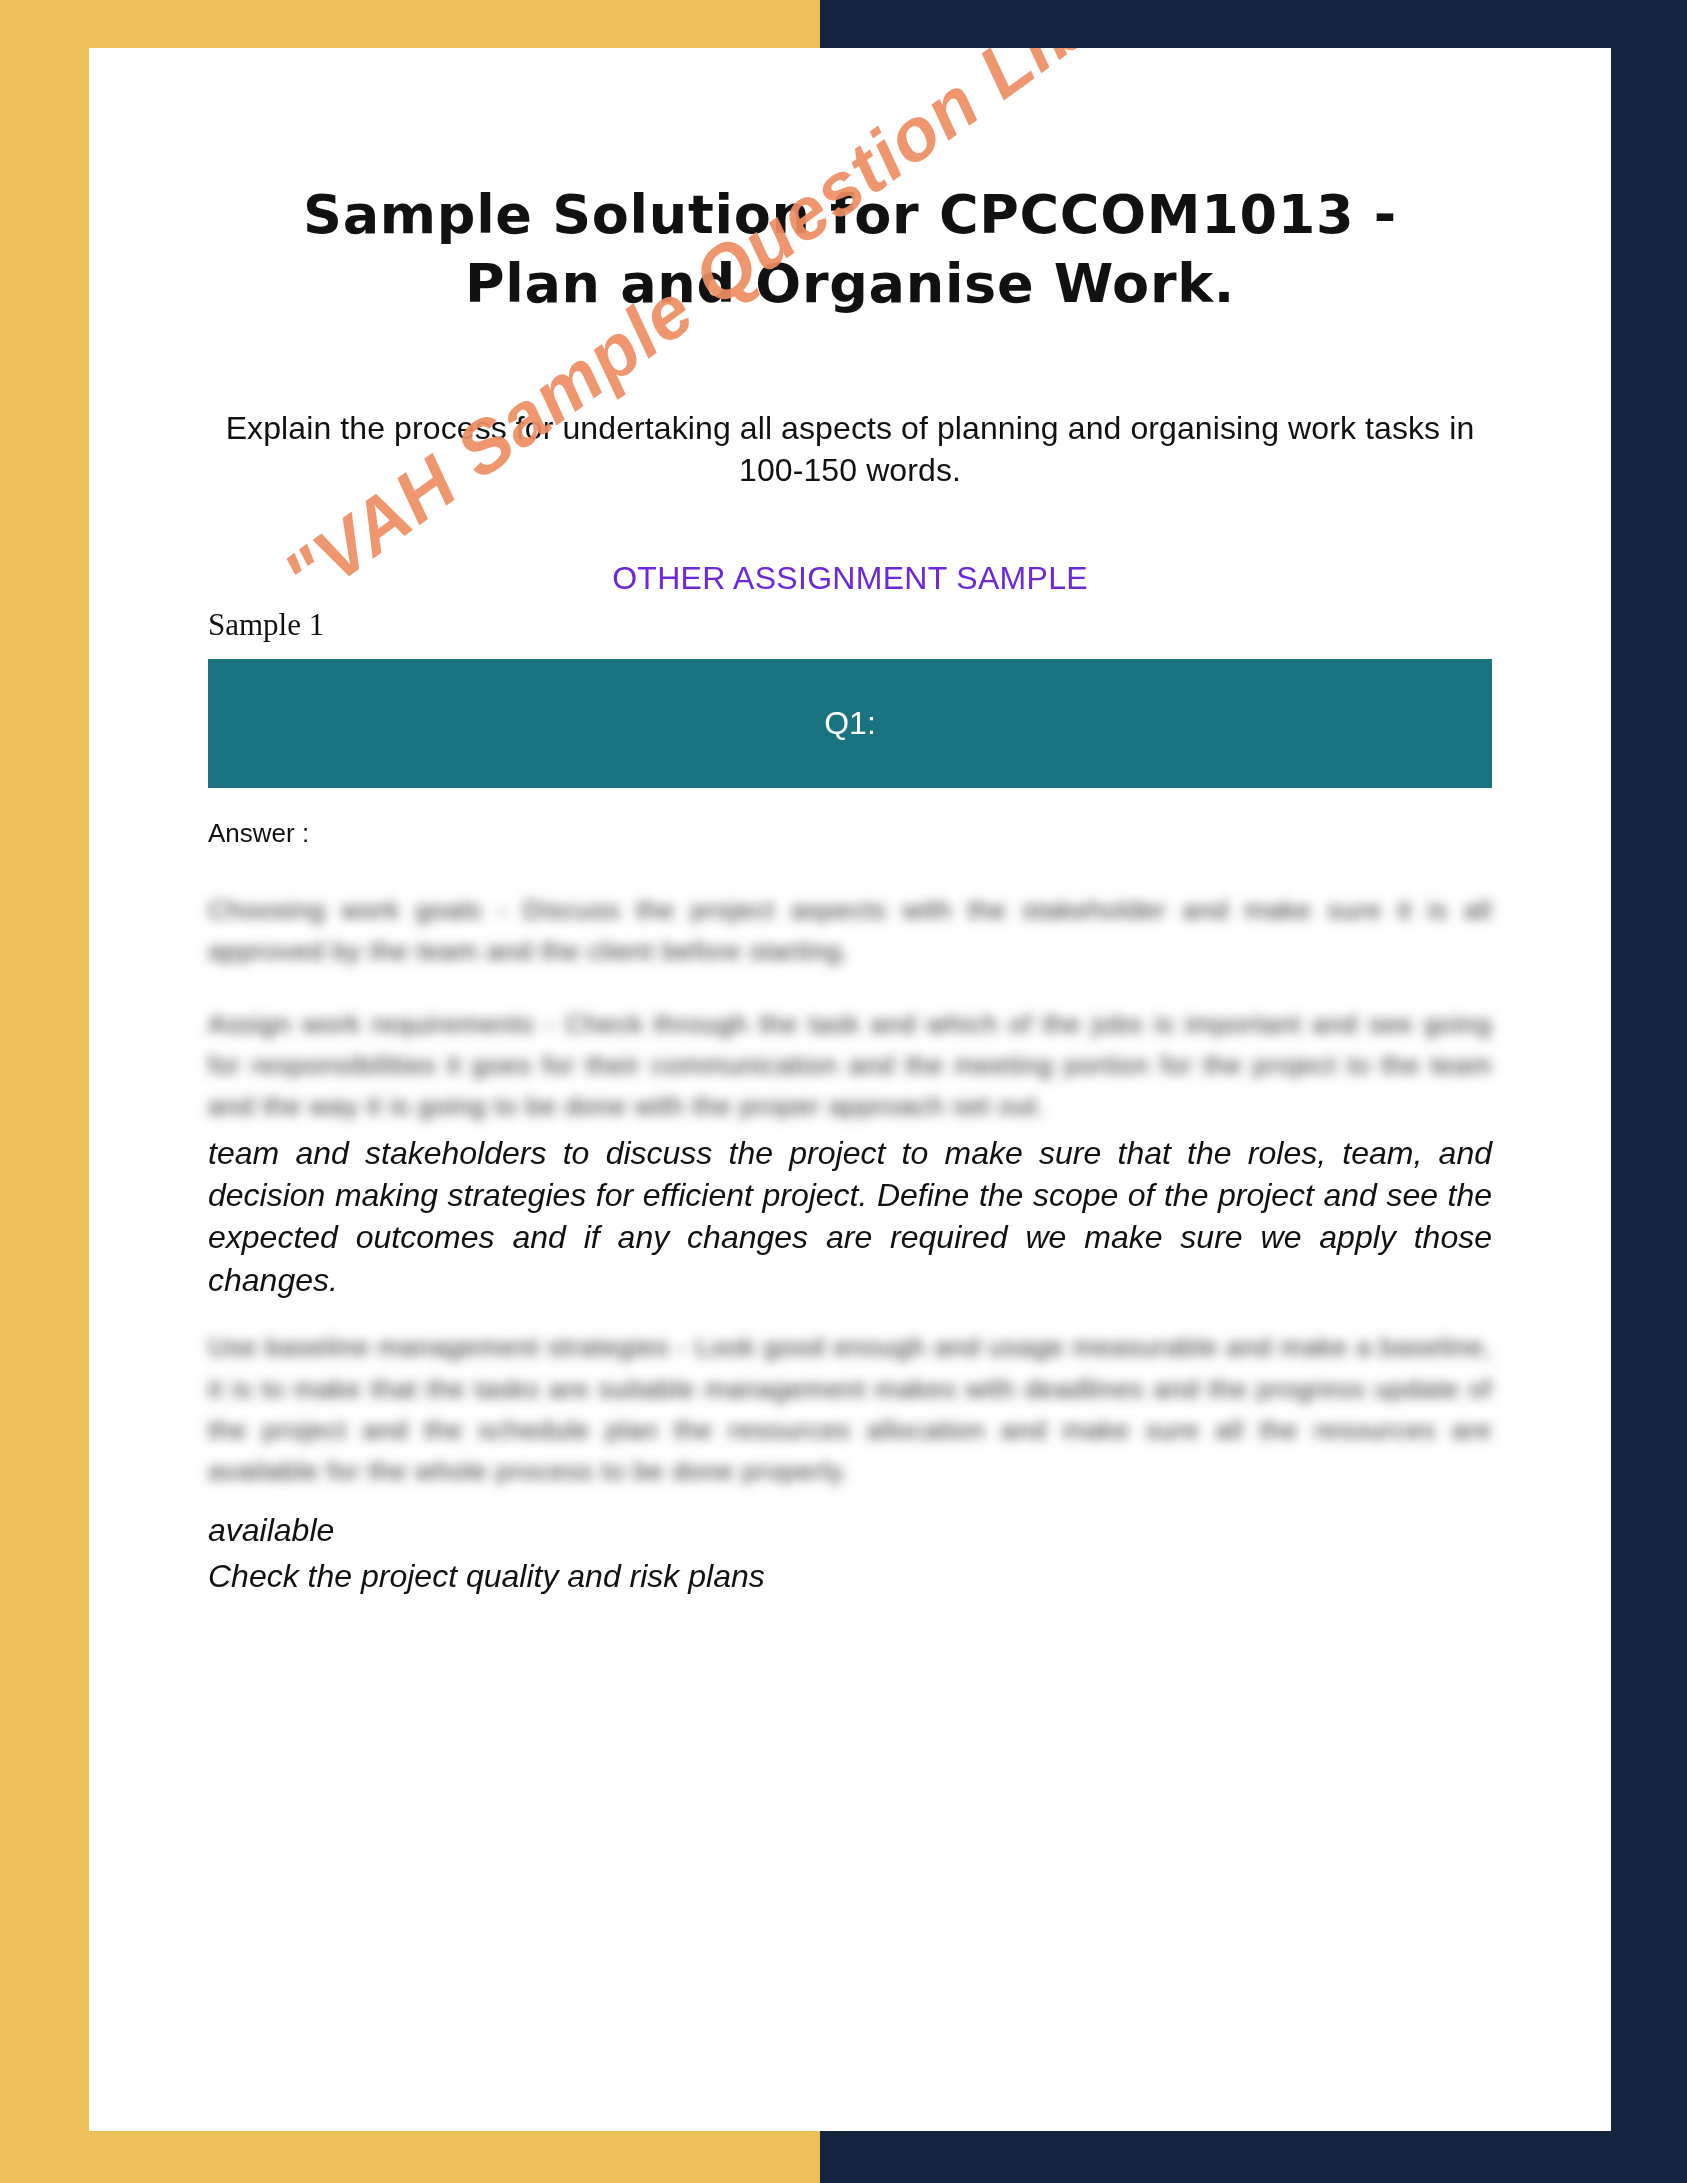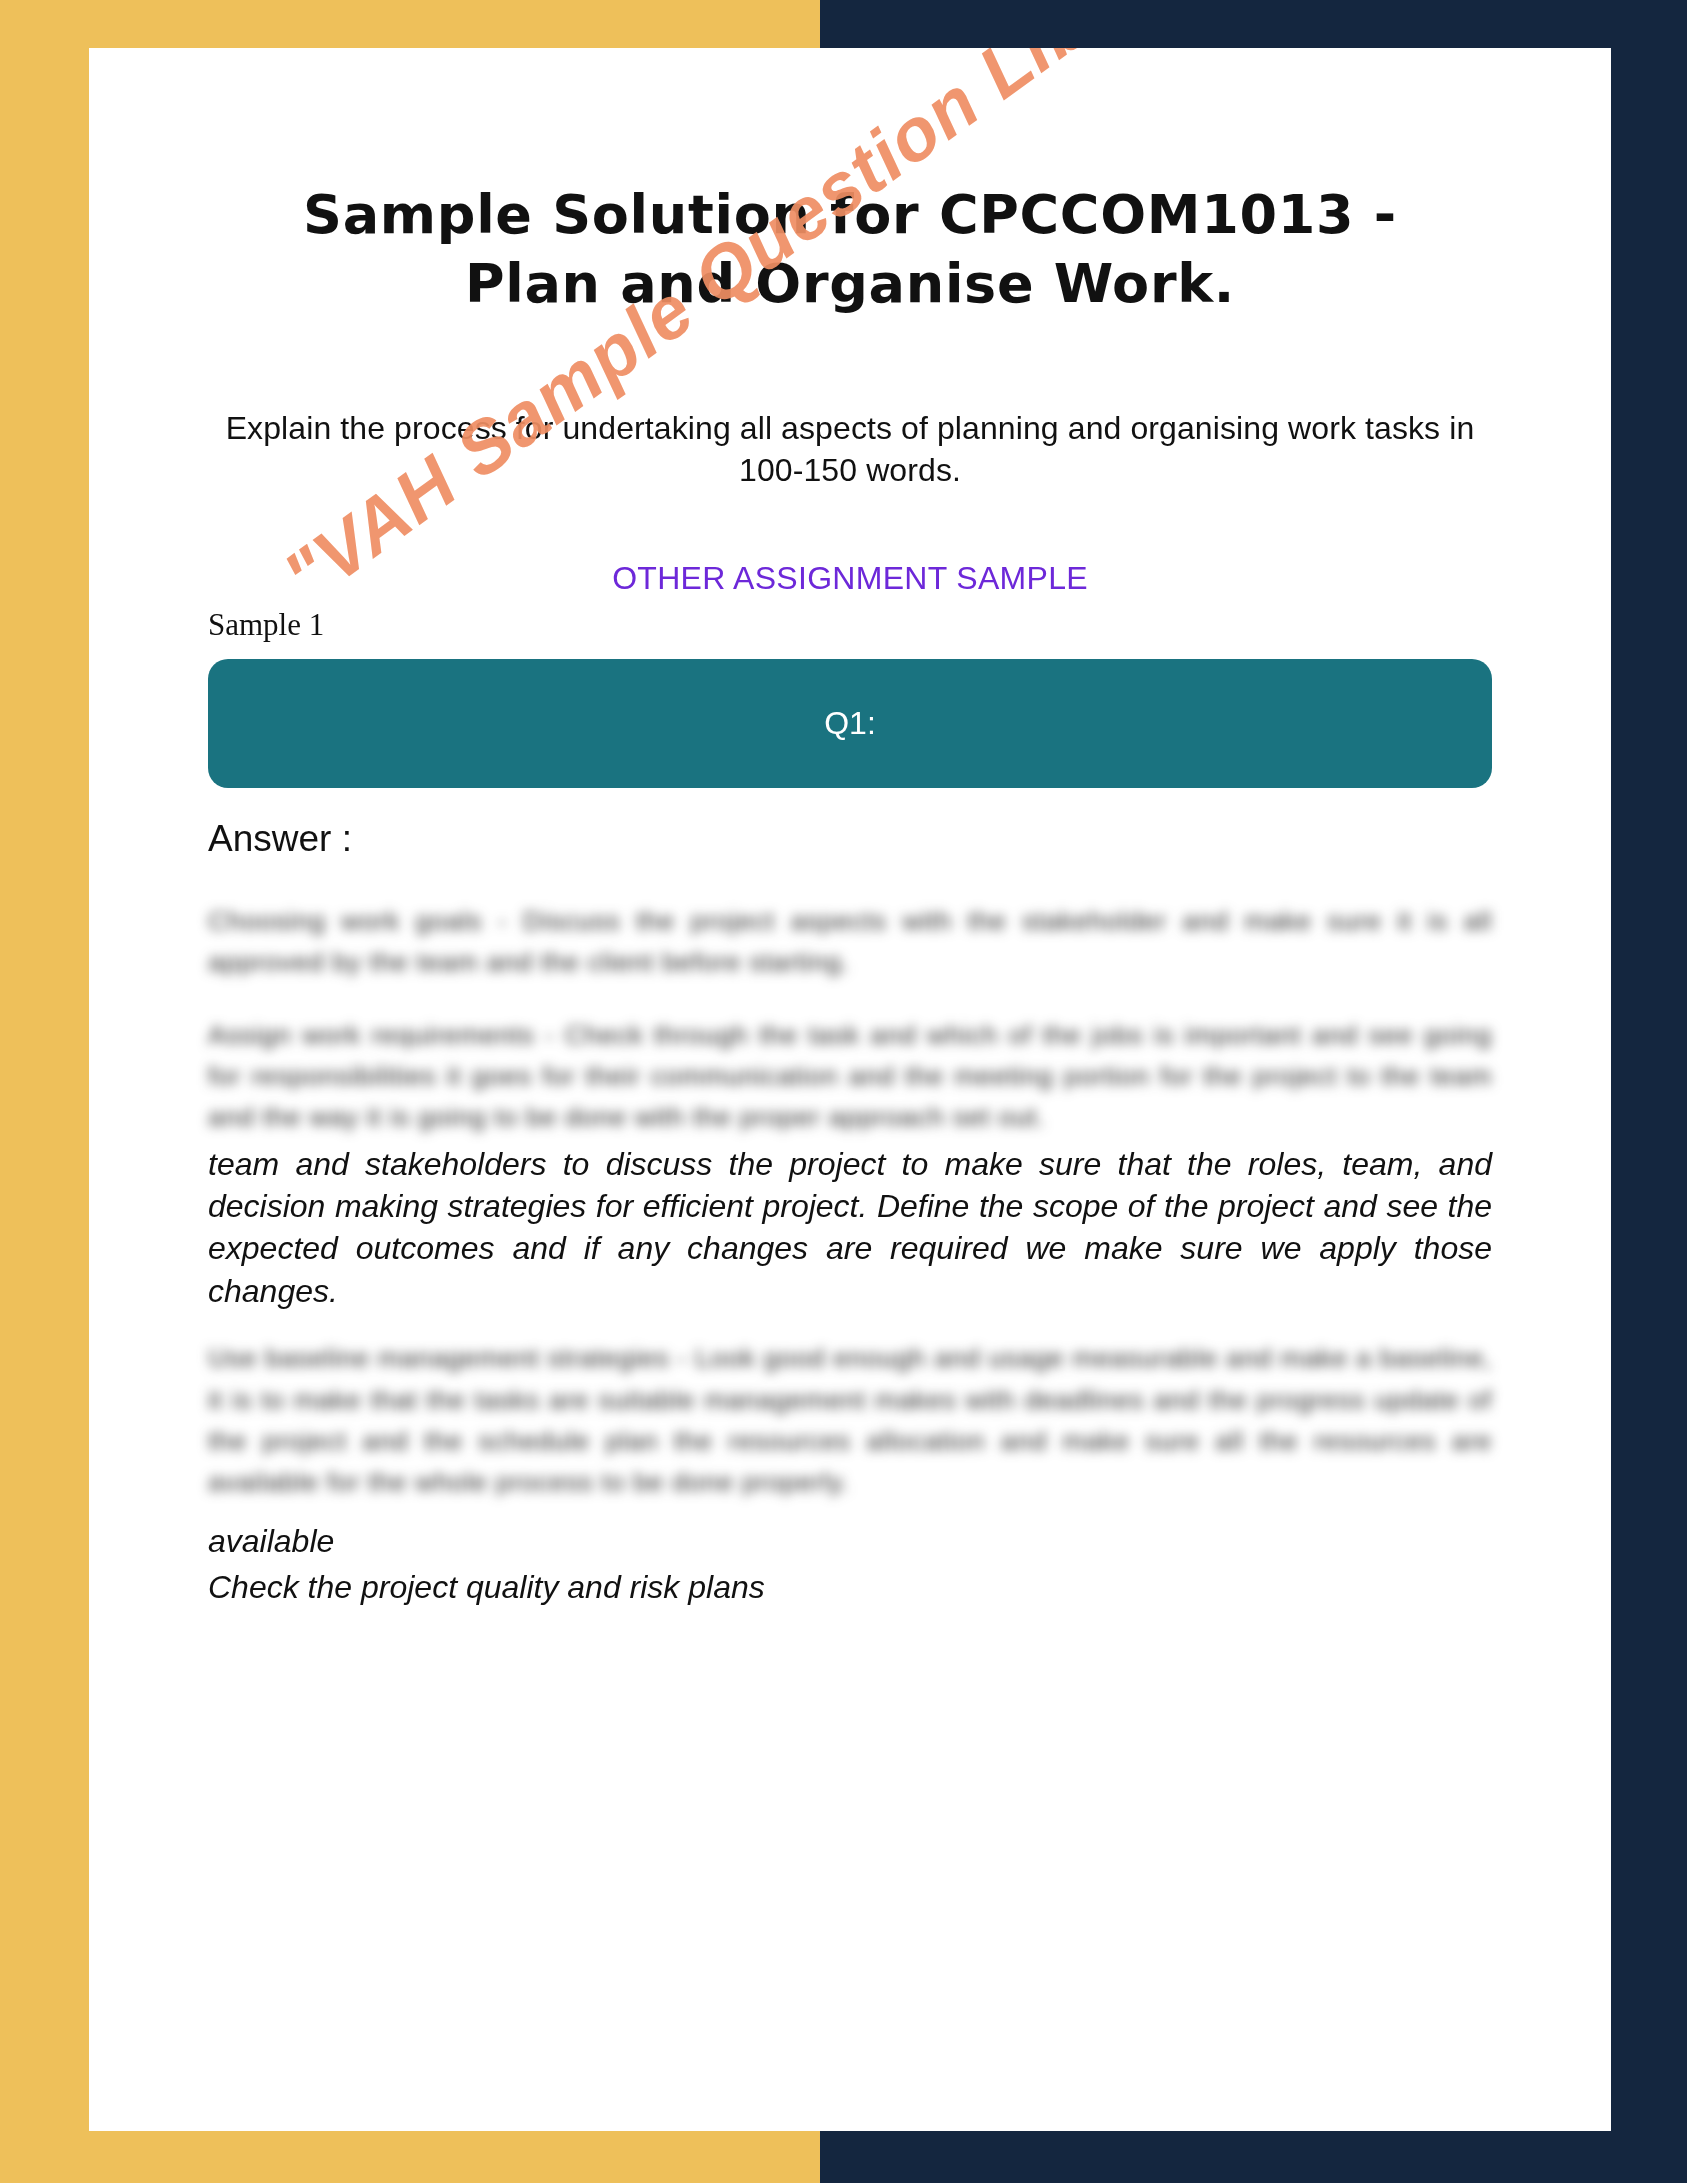--- a/index.html
+++ b/index.html
@@ -96,26 +96,25 @@
 
   .q-banner {
     margin-top: 16px;
     background: #1a7380;
     height: 129px;
     display: flex;
     align-items: center;
     justify-content: center;
     color: #ffffff;
     font-size: 32px;
-    border-radius: 20px;
   }
 
   .answer-label {
     margin-top: 30px;
-    font-size: 37px;
+    font-size: 26px;
     color: #111111;
   }
 
   
   .blur-block {
     filter: blur(6px);
     color: #2b2b2b;
     font-size: 26.5px;
     line-height: 1.55;
     text-align: justify;

